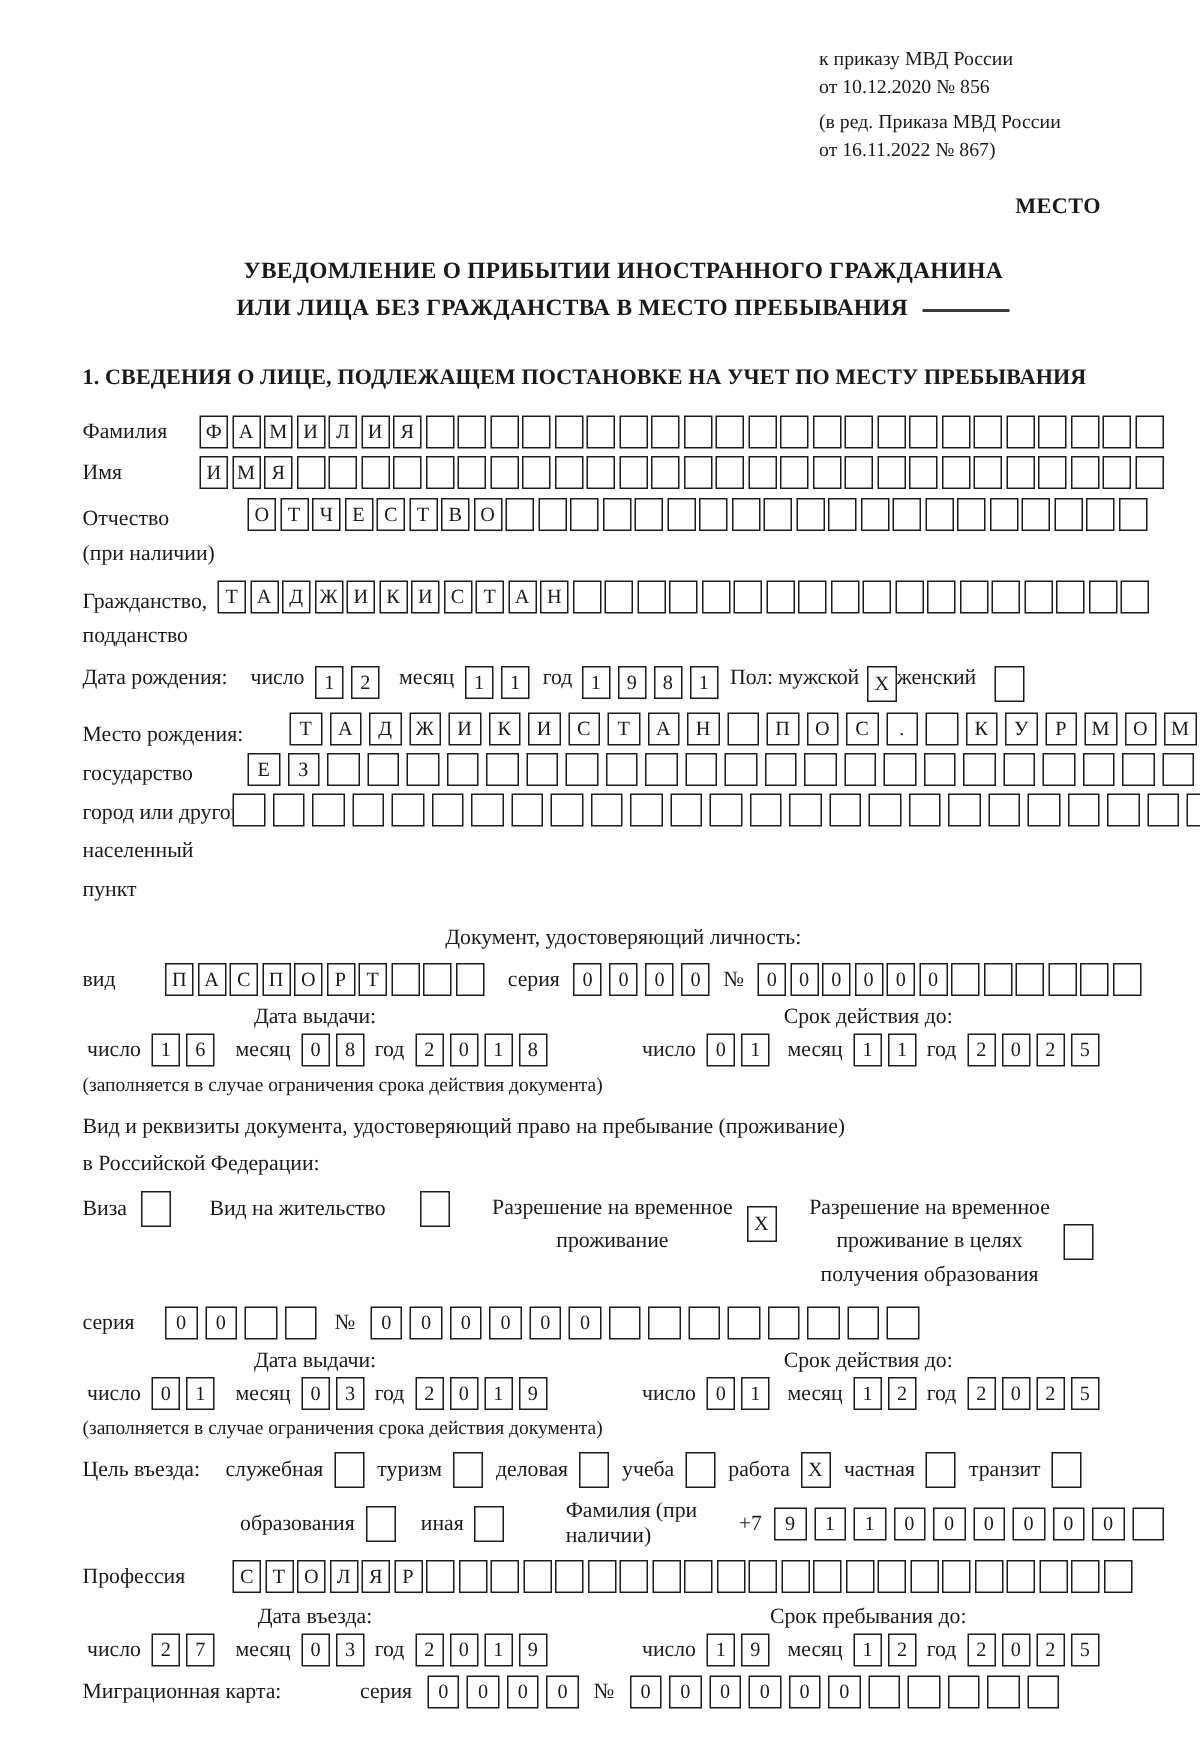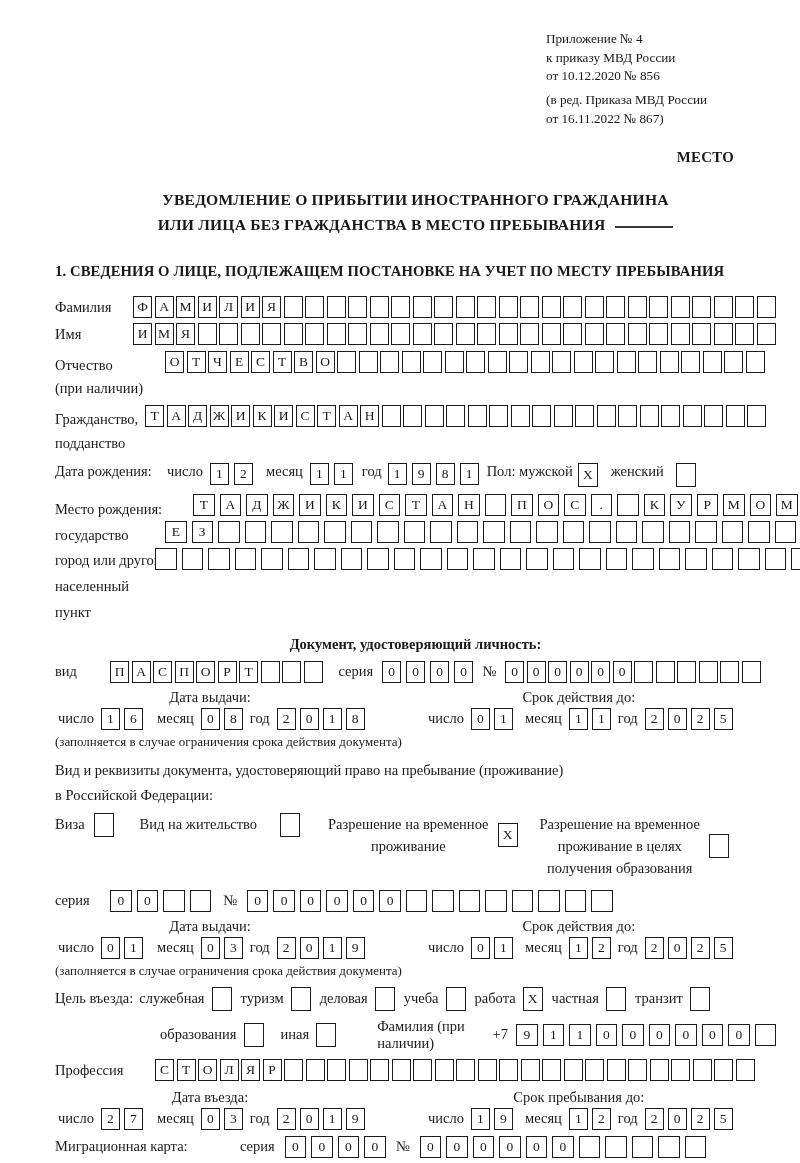--- a/index.html
+++ b/index.html
@@ -22,41 +22,40 @@
   .cells.sp{gap:5px;}
   .cells.wide .cell{width:21.5px;}
   .cell{
     flex:none;box-sizing:border-box;width:19px;height:22px;
     border:1.6px solid #1c1c1c;display:inline-flex;align-items:center;justify-content:center;
     font-size:13.5px;background:#fff;
   }
   .cb{display:inline-flex;flex:none;}
   .cb .cell{width:20px;height:24px;}
   .stack{display:flex;flex-direction:column;gap:5px;}
-  .dochead{text-align:center;font-weight:bold;margin:10px 0 8px 0;}
+  .dochead{text-align:center;font-weight:normal;margin:10px 0 8px 0;}
   .daterow{display:flex;margin-bottom:4px;}
   .dgroup{display:flex;flex-direction:column;}
   .dghead{text-align:center;margin-bottom:2px;}
   .dgrow{display:flex;align-items:center;gap:4px;}
   .dgrow .cells{gap:4px;}
   .dgrow .word{margin:0 3px;}
   .note{font-size:13px;text-align:left;margin:1px 45px 8px 0;}
   .intro{line-height:1.75;margin:4px 0 2px 0;}
   .opts{display:flex;align-items:flex-start;margin:4px 0 10px 0;}
   .opt{display:flex;align-items:center;gap:9px;}
   .opt .txt{text-align:center;line-height:1.55;}
   .purp{display:flex;align-items:center;margin-bottom:7px;flex-wrap:nowrap;}
   .purp .cb{margin:0 9px 0 7px;}
   .mt6{margin-top:6px;}
 </style>
 </head>
 <body>
 
 <div class="appendix">
-  <div>Приложение № 4</div>
   <div>к приказу МВД России</div>
   <div>от 10.12.2020 № 856</div>
   <div class="amend">(в ред. Приказа МВД России</div>
   <div>от 16.11.2022 № 867)</div>
 </div>
 
 <div class="forma">МЕСТО</div>
 
 <div class="title">
   <div>УВЕДОМЛЕНИЕ О ПРИБЫТИИ ИНОСТРАННОГО ГРАЖДАНИНА</div>
@@ -228,21 +227,21 @@
   <span class="cells sp" style="margin-left:6px">
       <span class="cell">1</span>
       <span class="cell">9</span>
       <span class="cell">8</span>
       <span class="cell">1</span>
     </span>
   <span style="margin-left:8px">Пол: мужской</span>
   <span class="cb" style="margin-left:5px">
       <span class="cell">X</span>
     </span>
-  <span style="margin-left:13px">женский</span>
+  <span style="margin-left:0">женский</span>
   <span class="cb" style="margin-left:12px">
       <span class="cell"></span>
     </span>
 </div>
 
 <div class="row" style="margin-top:7px">
   <span class="lblblock" style="width:110px;line-height:1.78">
     <div>Место рождения:</div>
     <div>государство</div>
     <div>город или другой</div>
@@ -527,21 +526,21 @@
           <span class="cell">2</span>
           <span class="cell">5</span>
         </span>
     </div>
   </div>
 </div>
 <div class="note">(заполняется в случае ограничения срока действия документа)</div>
 
 <div class="purp">
   <span>Цель въезда:</span>
-  <span style="margin-left:6px">служебная</span>
+  <span style="margin-left:17px">служебная</span>
   <span class="cb">
       <span class="cell"></span>
     </span>
   <span>туризм</span>
   <span class="cb">
       <span class="cell"></span>
     </span>
   <span>деловая</span>
   <span class="cb">
       <span class="cell"></span>

